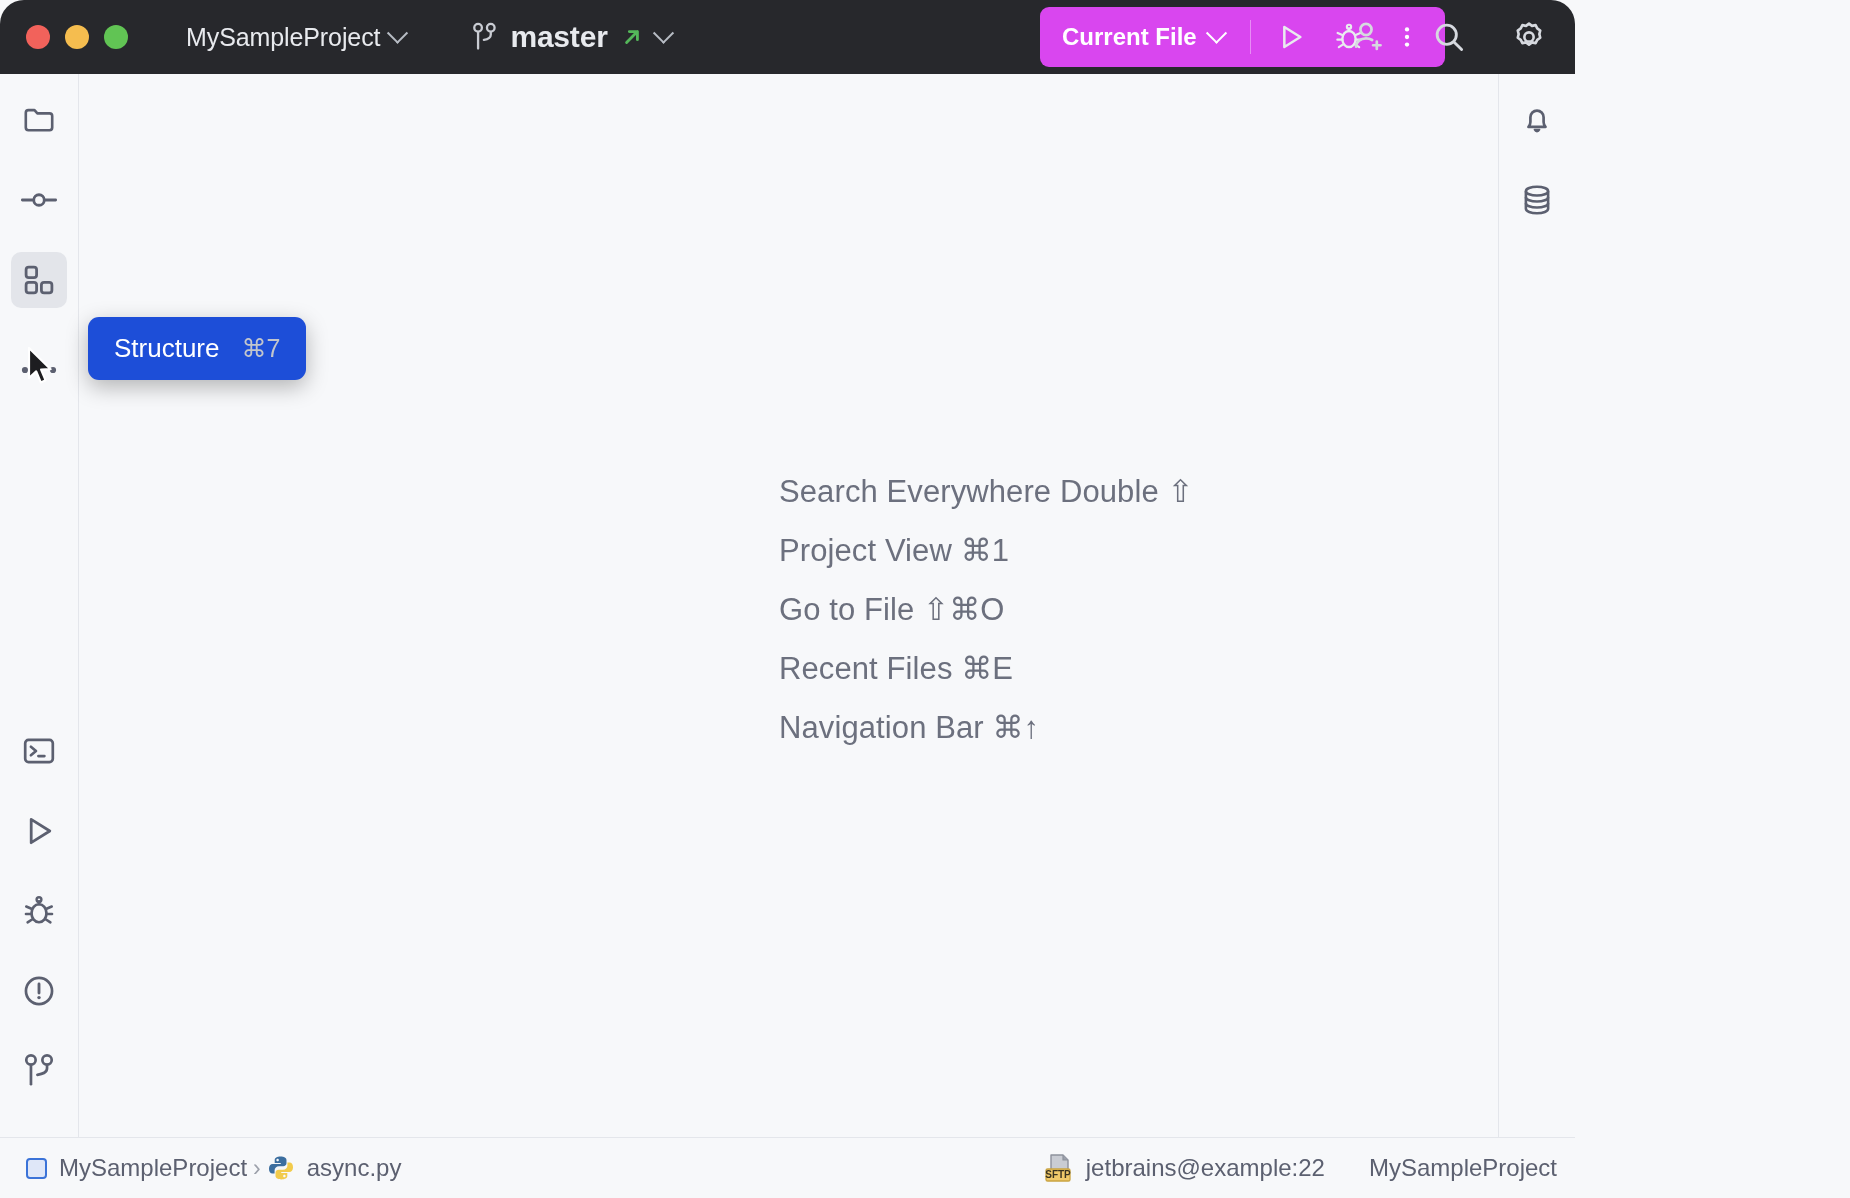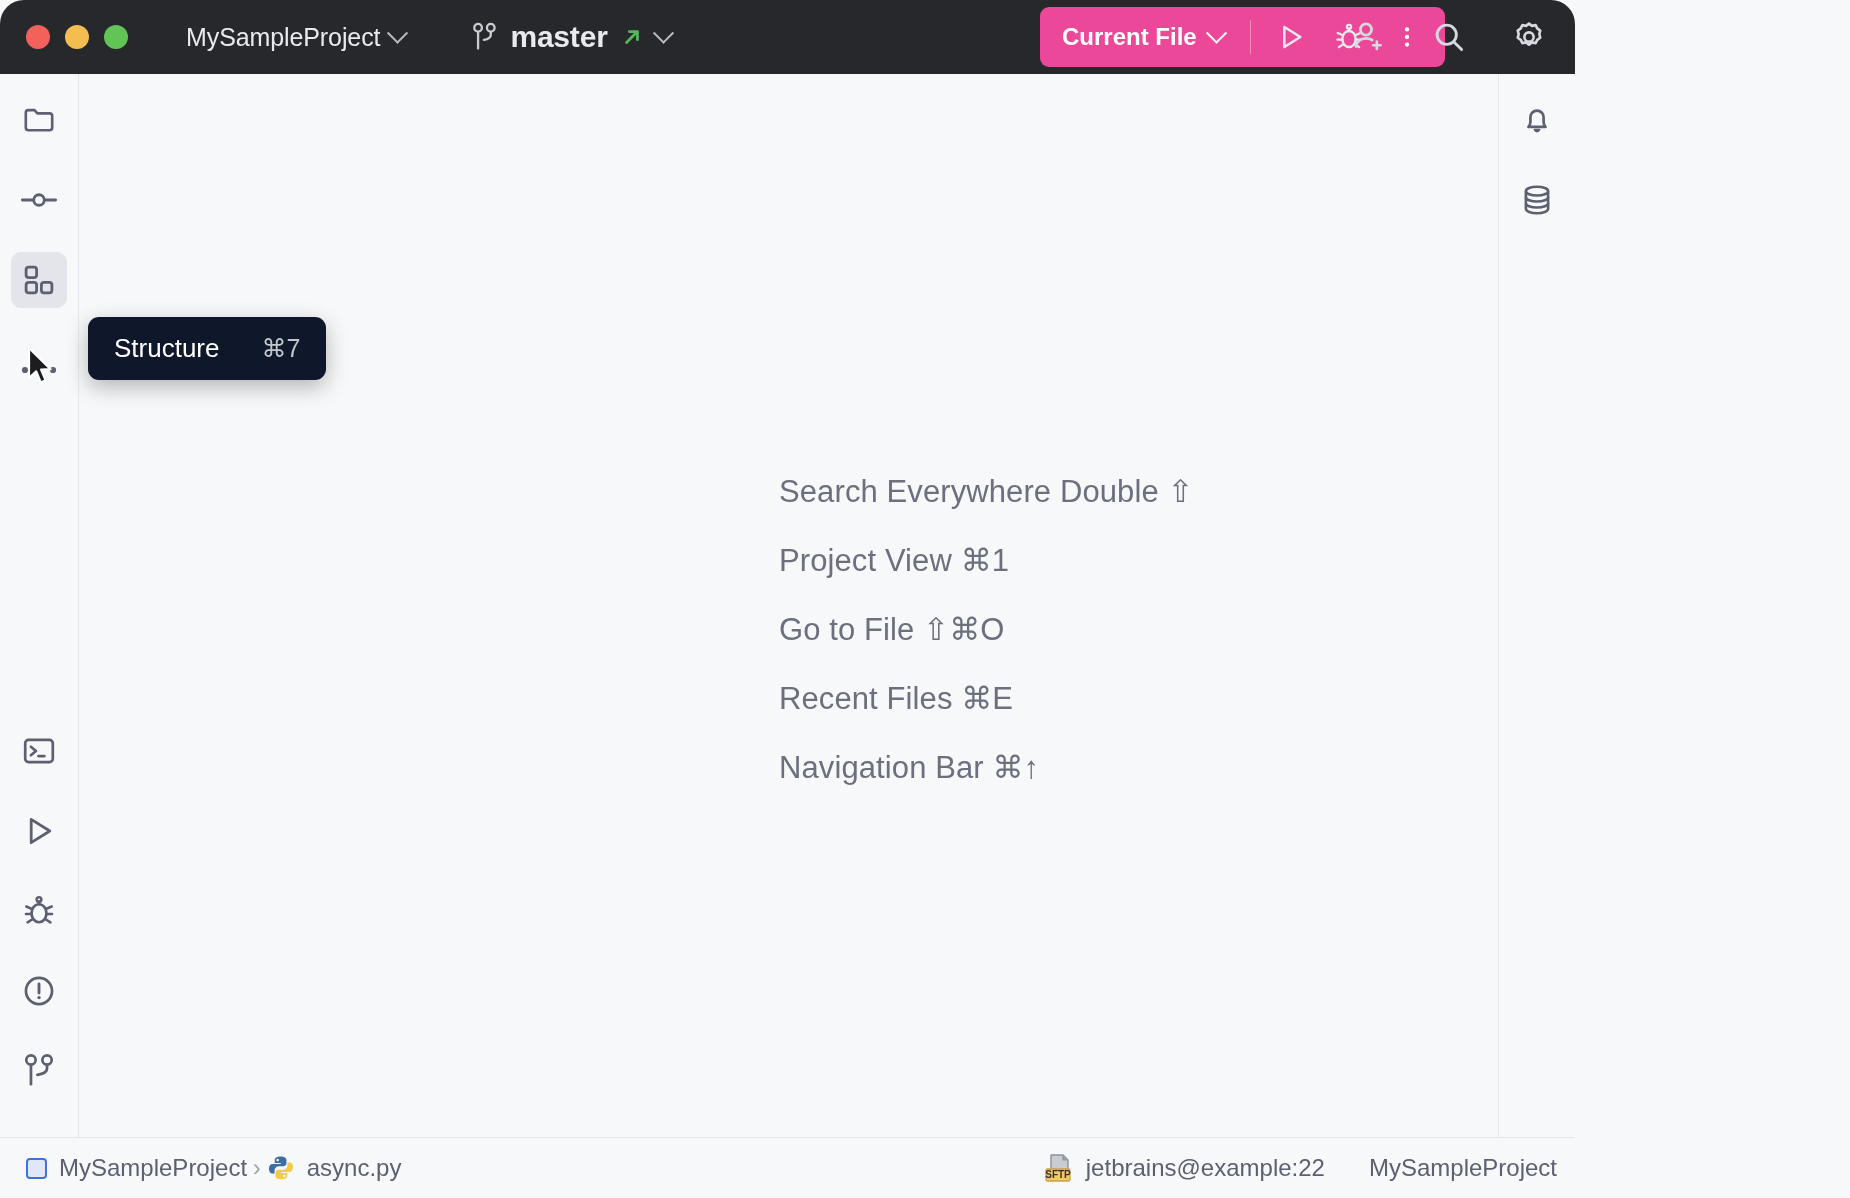--- a/index.html
+++ b/index.html
@@ -59,21 +59,21 @@
     padding: 5px 8px;
     border-radius: 7px;
   }
   .branch-chip .bname { font-weight: 600; letter-spacing: -0.2px; }
 
   .run-widget {
     position: absolute;
     left: 1040px;
     top: 7px;
     height: 60px;
-    background: #ec4899;
+    background: #d946ef;
     border-radius: 9px;
     display: flex;
     align-items: center;
     padding: 0 12px 0 22px;
     gap: 6px;
   }
   .run-config {
     color: #ffffff;
     font-size: 24px;
     font-weight: 600;
@@ -133,21 +133,21 @@
     display: flex;
     align-items: center;
     justify-content: center;
   }
   .hints {
     position: absolute;
     left: 700px;
     top: 402px;
     display: flex;
     flex-direction: column;
-    gap: 38px;
+    gap: 28px;
   }
   .hint {
     font-size: 31px;
     color: #6c707e;
     letter-spacing: 0.1px;
     white-space: nowrap;
     line-height: 1.0;
   }
 
   .rstripe {
@@ -183,28 +183,28 @@
     border: 2.2px solid #3b73d8;
     border-radius: 4px;
     background: #dfe7f8;
   }
 
   
   .tooltip {
     position: absolute;
     left: 88px;
     top: 243px;
-    background: #0f172a;
+    background: #1d4ed8;
     color: #ffffff;
     border-radius: 11px;
     padding: 16px 26px;
     font-size: 26px;
     display: flex;
     align-items: center;
-    gap: 42px;
+    gap: 22px;
     box-shadow: 0 7px 22px rgba(0,0,0,0.28);
     z-index: 50;
     white-space: nowrap;
   }
   .tooltip .tshort { color: #c3c6cc; font-size: 25px; }
 
   .cursor {
     position: absolute;
     left: 27px;
     top: 272px;

